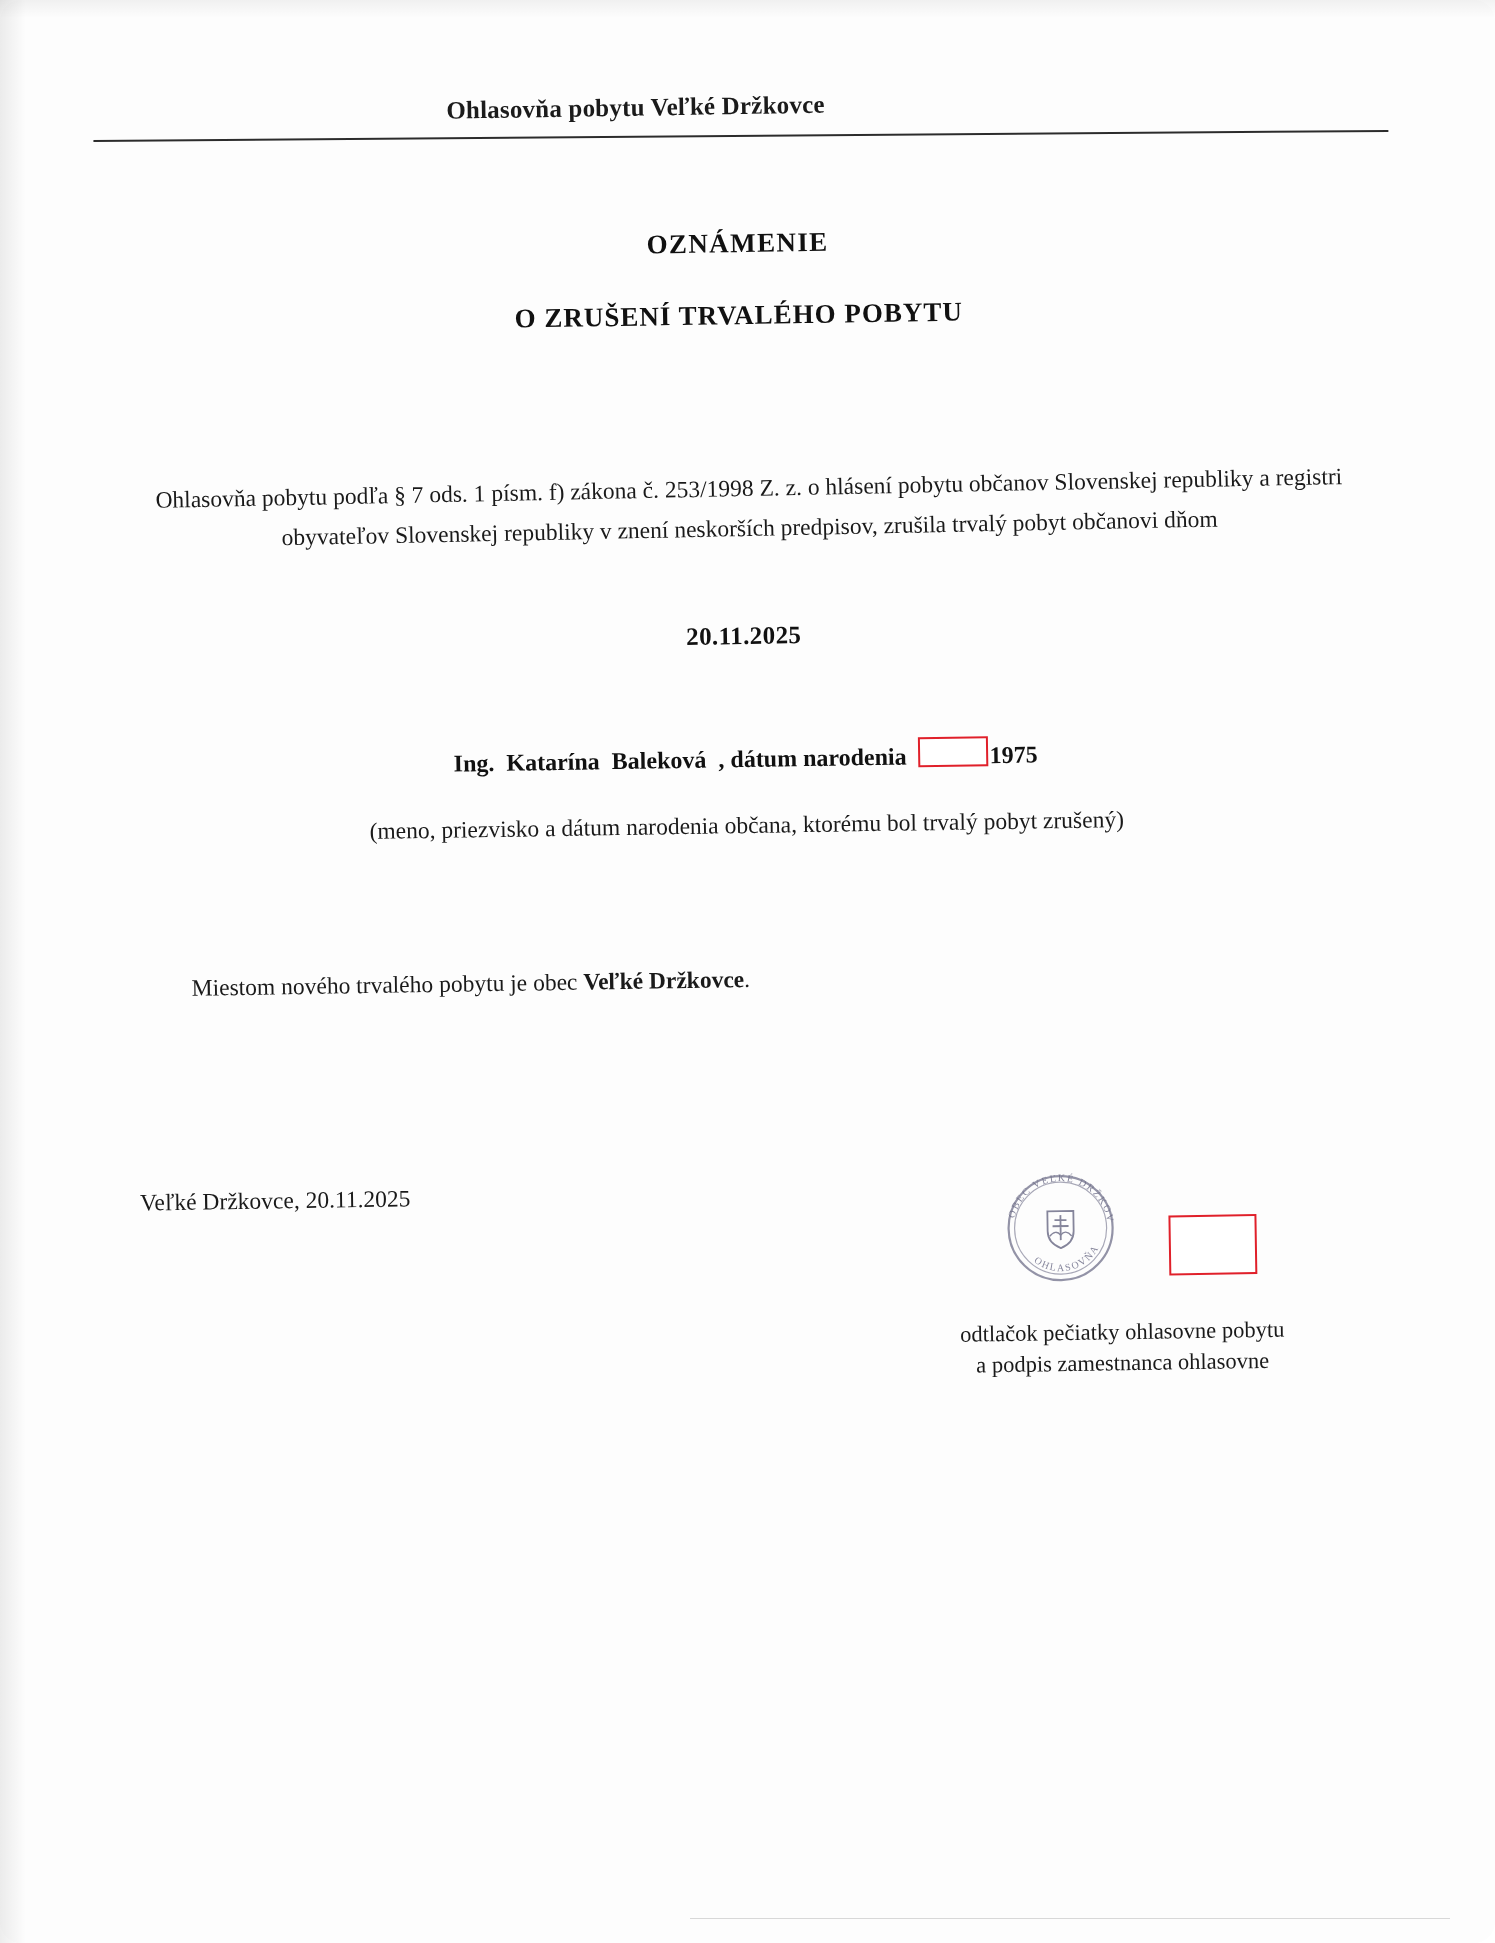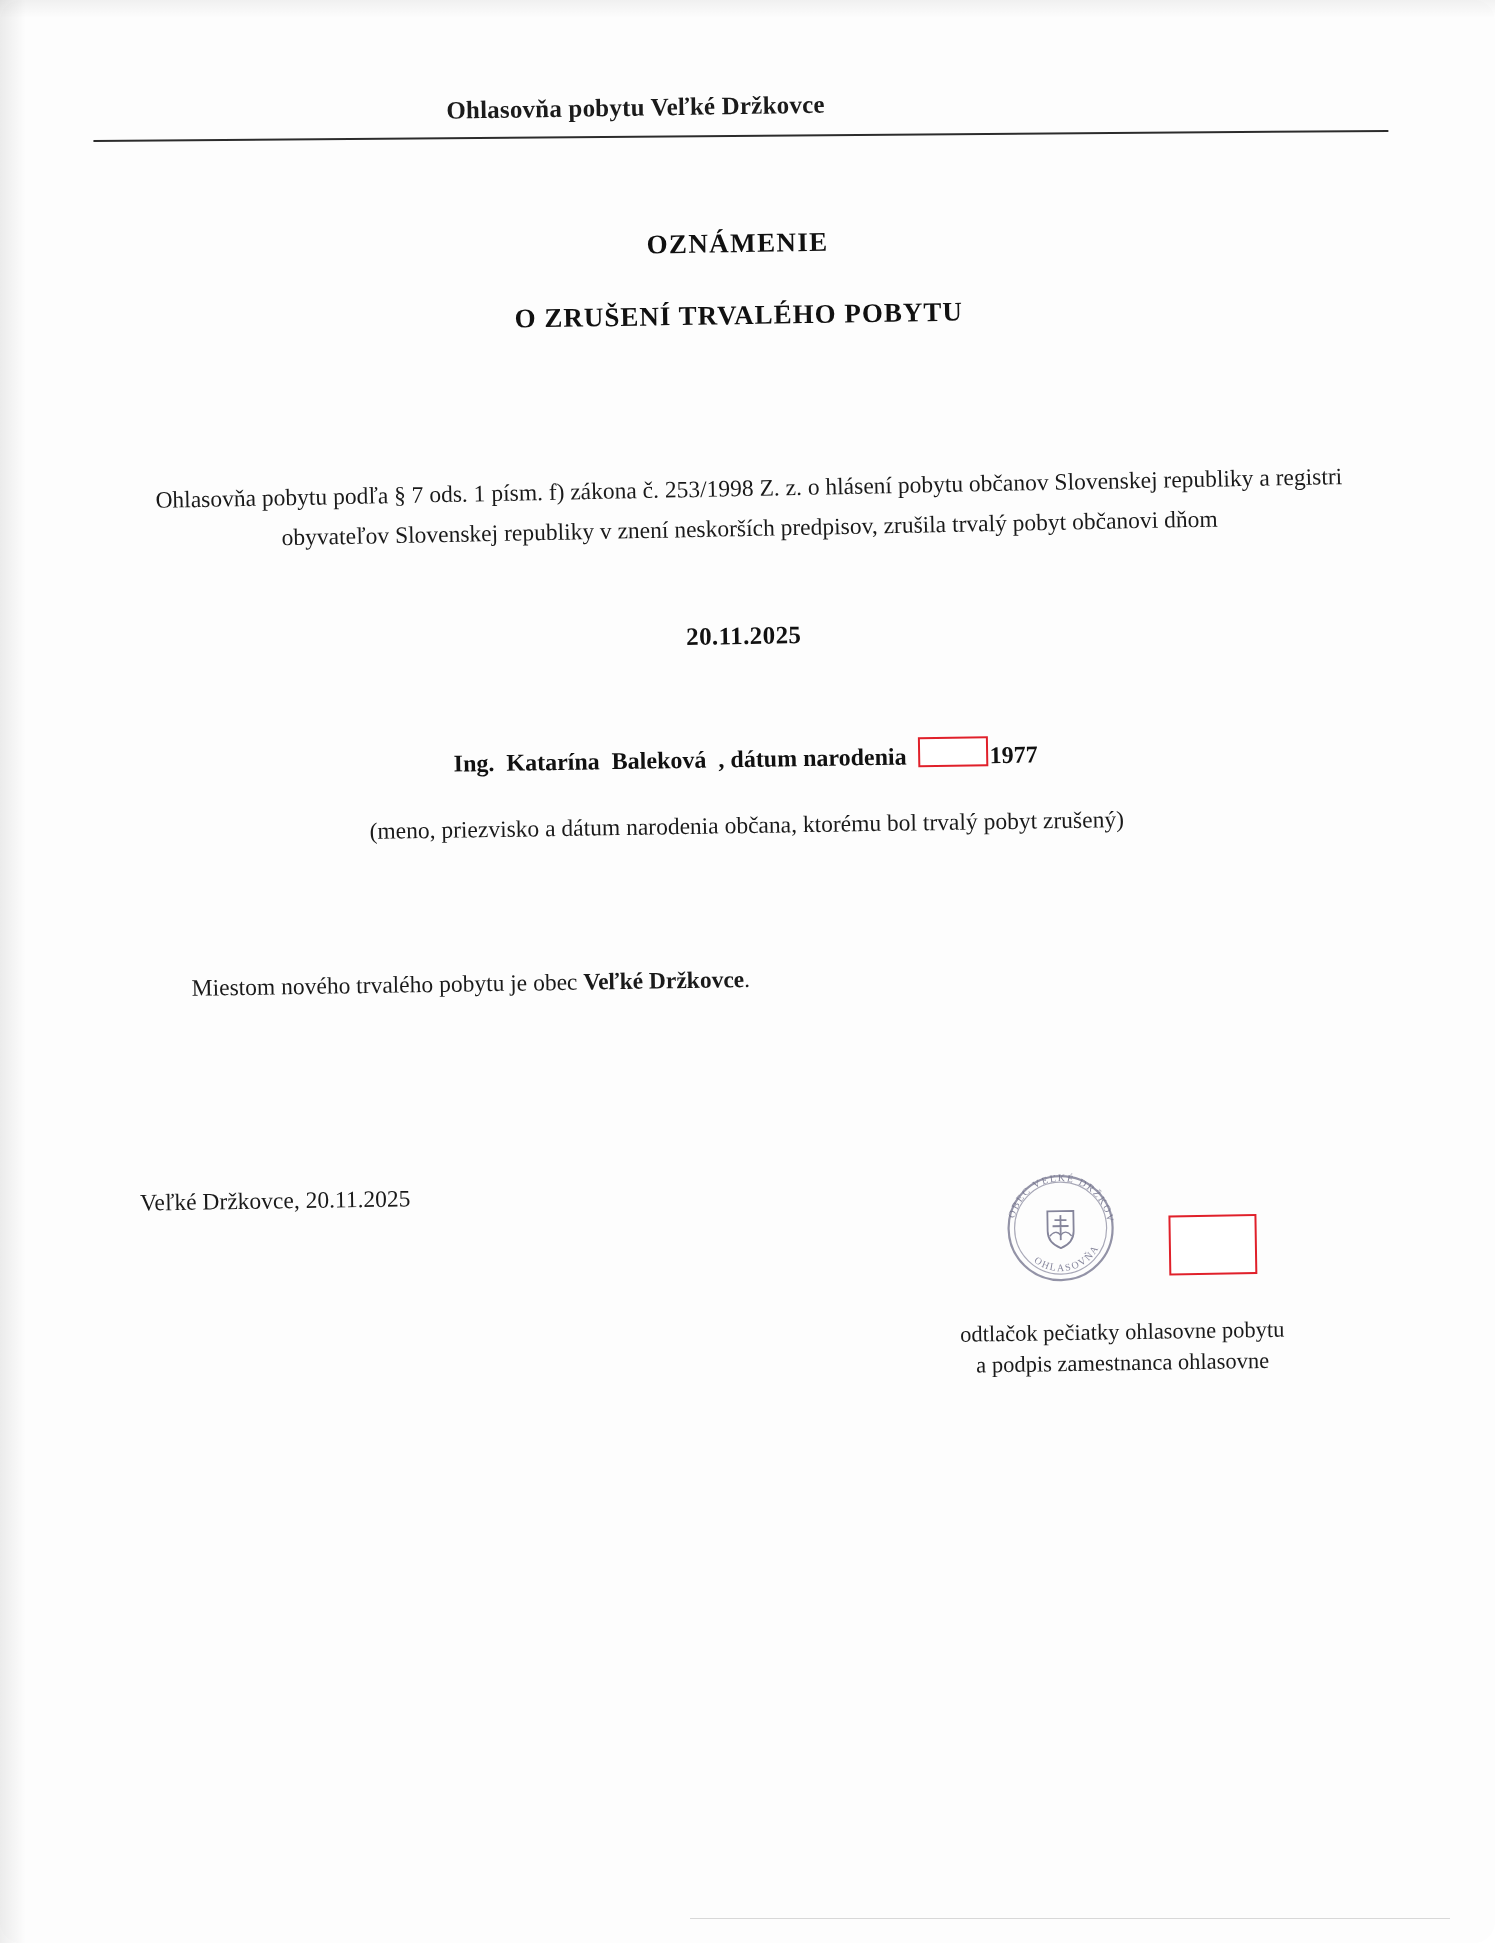--- a/index.html
+++ b/index.html
@@ -216,21 +216,21 @@
 
     <div class="legal-par">Ohlasovňa pobytu podľa § 7 ods. 1 písm. f) zákona č. 253/1998 Z. z. o hlásení pobytu občanov Slovenskej republiky a registri obyvateľov Slovenskej republiky v znení neskorších predpisov, zrušila trvalý pobyt občanovi dňom</div>
 
     <div class="date-main">20.11.2025</div>
 
     <div class="person-line">
       <span>Ing.</span>&nbsp;
       <span>Katarína</span>&nbsp;
       <span>Baleková</span>&nbsp;
       <span>, dátum narodenia</span>
-      <span class="redact-box"></span><span>1977</span>
+      <span class="redact-box"></span><span>1975</span>
     </div>
 
     <div class="person-caption">(meno, priezvisko a dátum narodenia občana, ktorému bol trvalý pobyt zrušený)</div>
 
     <div class="new-residence">
       <span>Miestom nového trvalého pobytu je obec</span>
       <b>Veľké Držkovce</b><span>.</span>
     </div>
 
     <div class="place-date">Veľké Držkovce, 20.11.2025</div>

